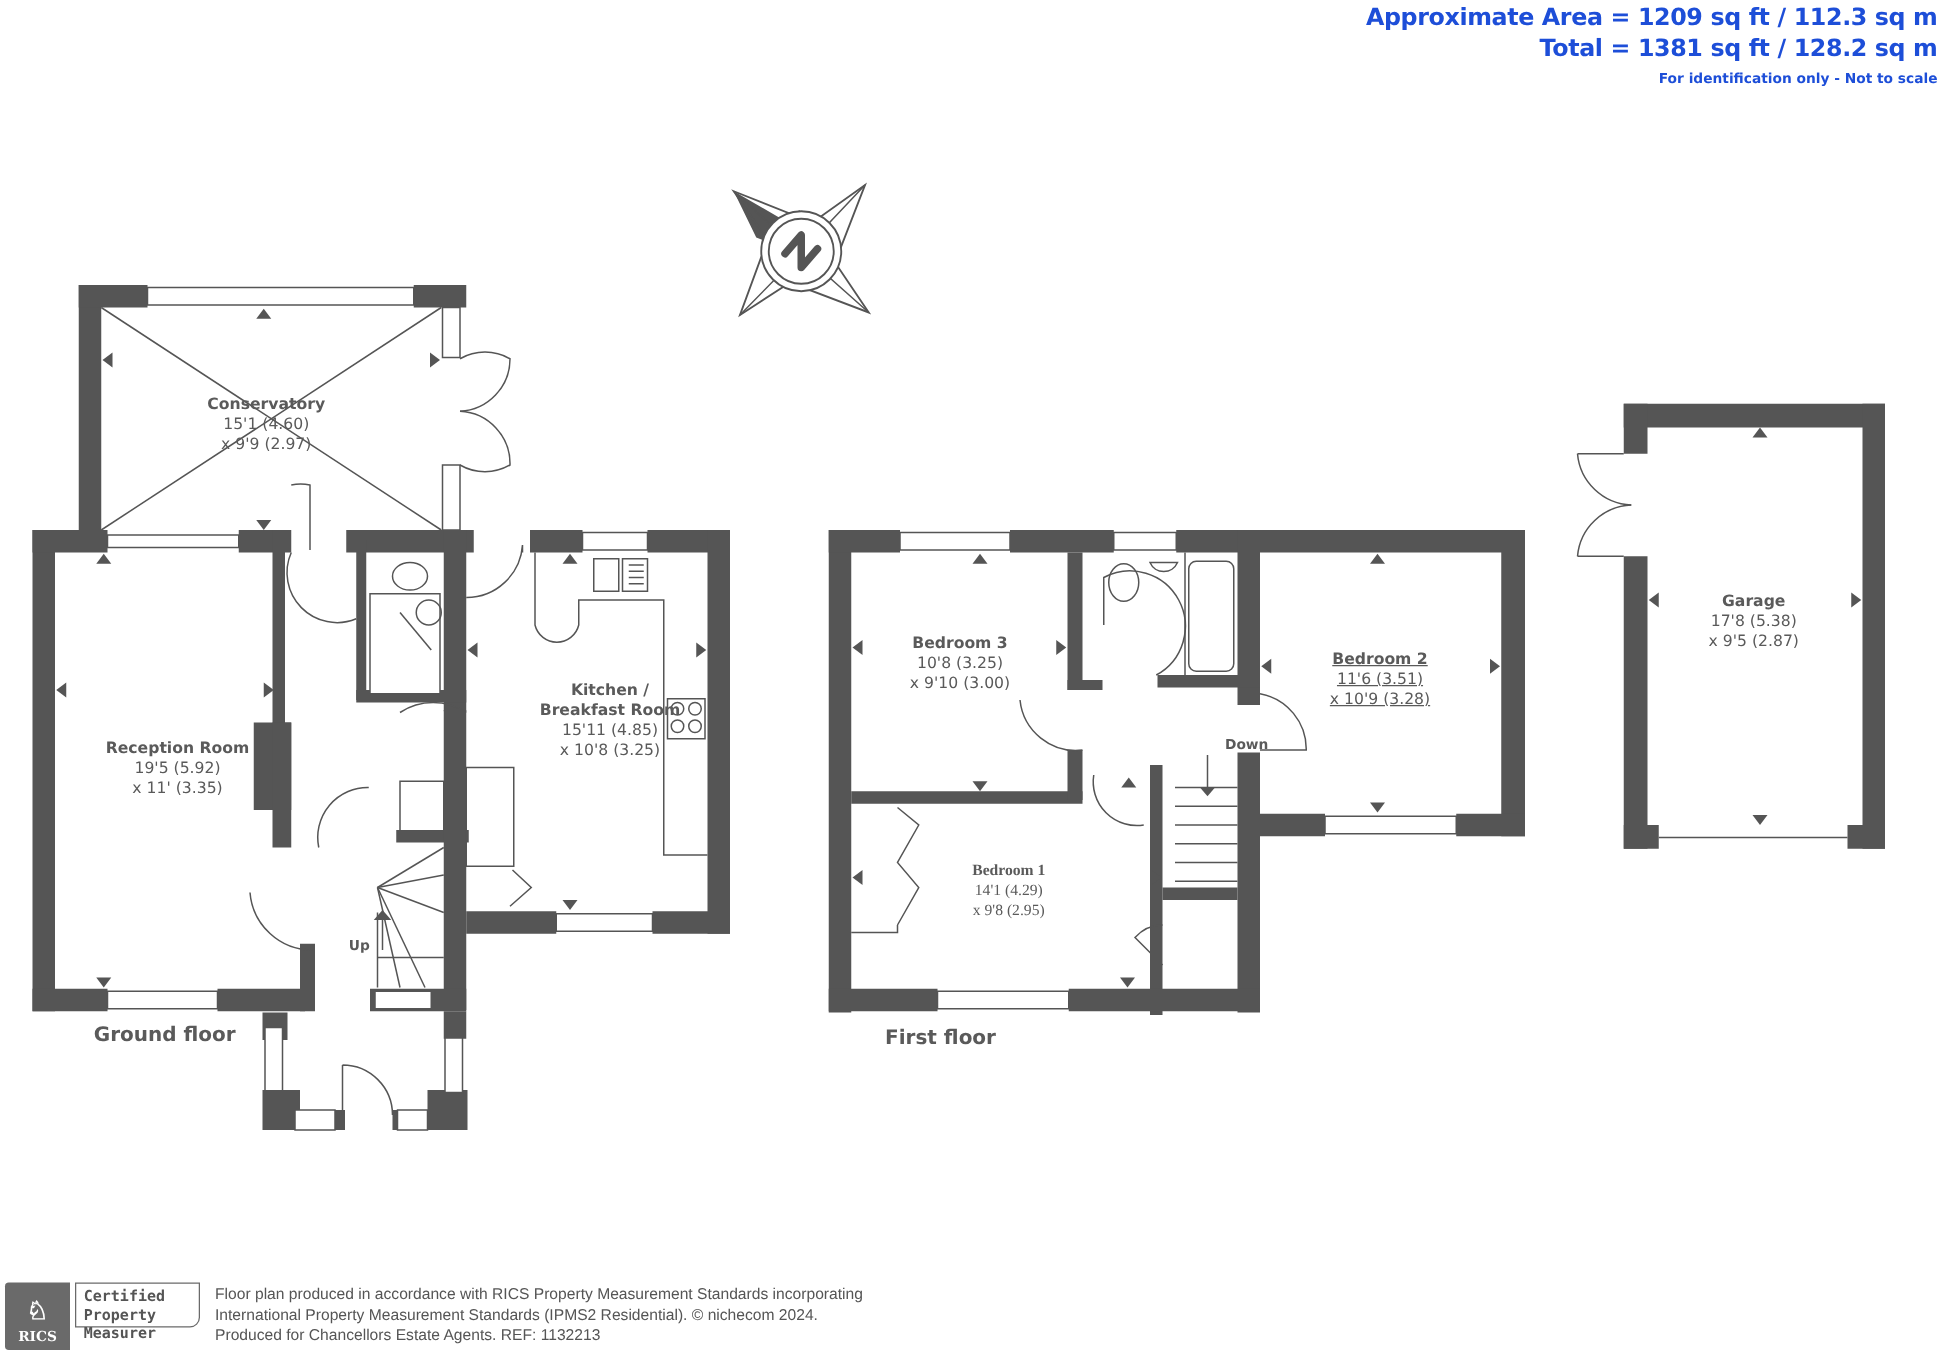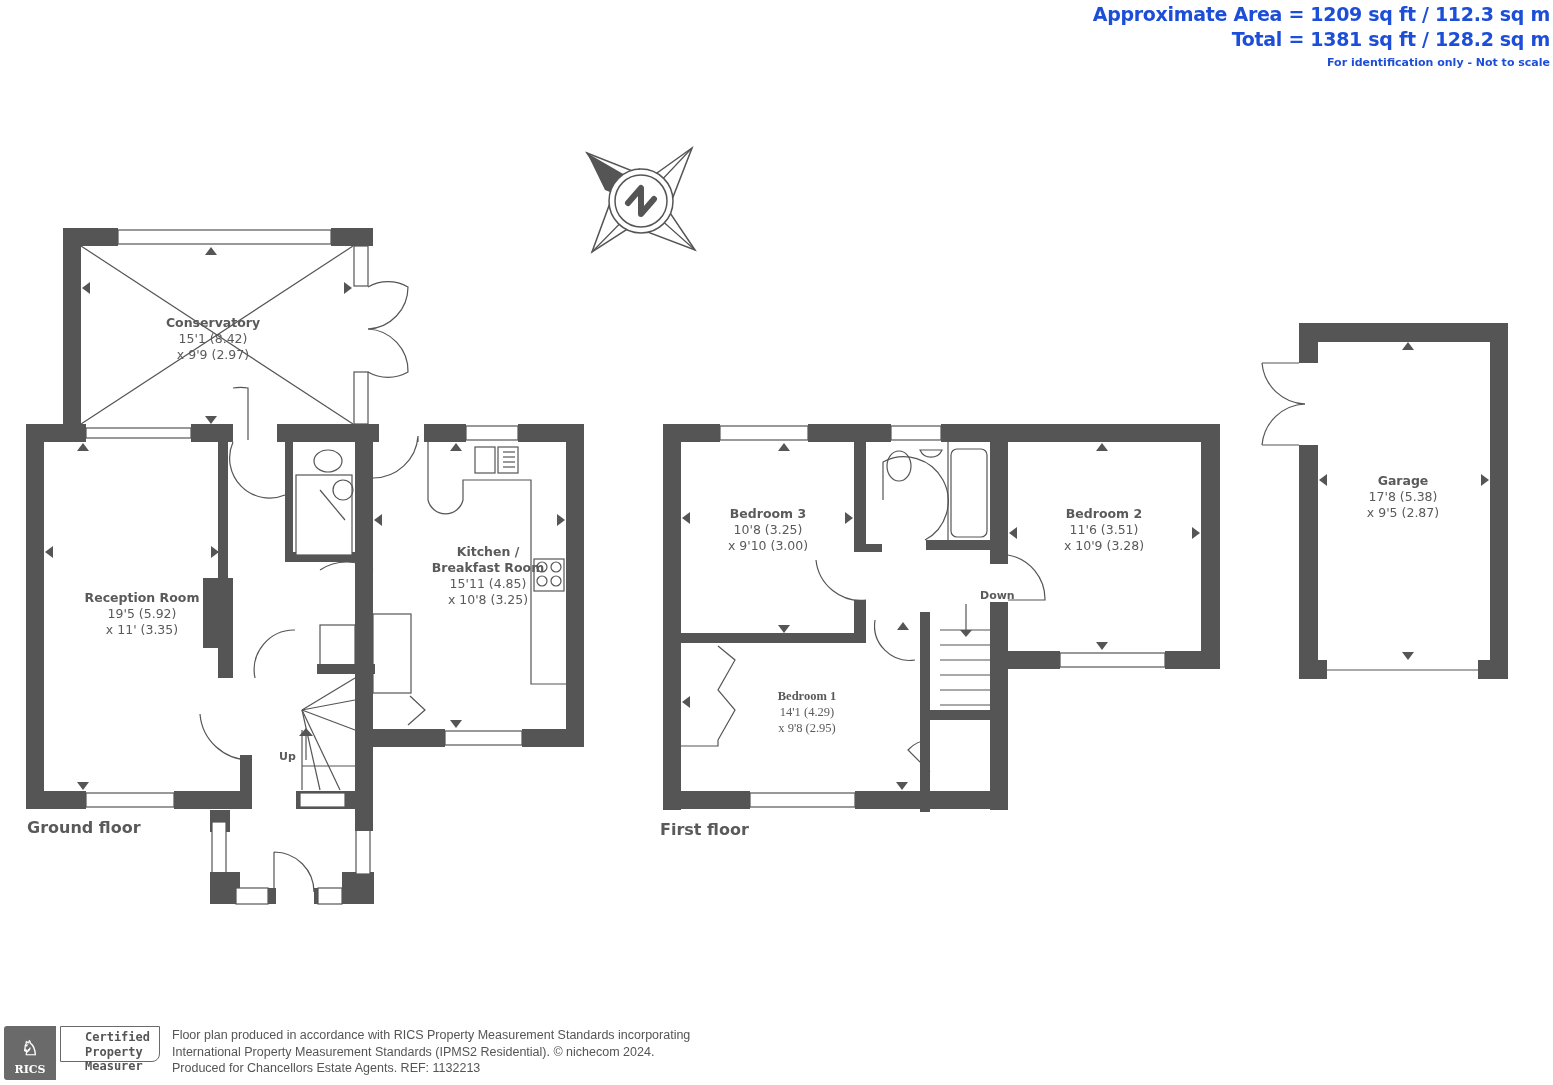--- a/index.html
+++ b/index.html
@@ -8,26 +8,26 @@
     .area-line { font-size: 19px; line-height: 25px; letter-spacing: -0.3px; }
     .area-note { font-size: 11px; line-height: 18px; margin-top: 2px; }
     svg.plan { position: absolute; left: 0; top: 0; }
     .wall { fill: #555555; }
     .win { fill: #ffffff; stroke: #555; stroke-width: 1.2; }
     .thin { fill: none; stroke: #555; stroke-width: 1.2; }
     .arrow { fill: #555; }
     .room-label { position: absolute; text-align: center; color: #5a5a5a; transform: translateX(-50%); white-space: nowrap; }
     .room-name { font-weight: bold; font-size: 12.5px; line-height: 16px; }
     .room-dim { font-size: 12.5px; line-height: 16px; }
-    .floor-label { position: absolute; font-weight: bold; font-size: 16px; color: #5a5a5a; }
+    .floor-label { position: absolute; font-weight: bold; font-size: 16px; color: #5a5a5a; margin-left: 48px; }
     .stair-label { position: absolute; font-weight: bold; font-size: 11px; color: #5a5a5a; }
     .footer { position: absolute; left: 4px; top: 1026px; display: flex; align-items: flex-start; }
     .rics-logo { width: 52px; height: 54px; background: #6a6a6a; color: #fff; font-family: "DejaVu Serif", serif; font-weight: bold; font-size: 11px; display: flex; flex-direction: column; align-items: center; justify-content: flex-end; padding-bottom: 4px; box-sizing: border-box; border-radius: 3px 0 0 3px; }
     .rics-logo .lion { font-size: 20px; line-height: 22px; margin-bottom: 4px; }
-    .cert-box { width: 100px; height: 36px; border: 1.5px solid #6a6a6a; border-radius: 0 0 8px 0; box-sizing: border-box; padding: 3px 24px; font-family: "DejaVu Sans Mono", monospace; font-weight: bold; font-size: 12px; line-height: 14.5px; color: #555; margin-left: 4px; }
+    .cert-box { width: 100px; height: 36px; border: 1.5px solid #6a6a6a; border-radius: 0 0 8px 0; box-sizing: border-box; padding: 3px 6px; font-family: "DejaVu Sans Mono", monospace; font-weight: bold; font-size: 12px; line-height: 14.5px; color: #555; margin-left: 4px; }
     .footer-text { margin-left: 12px; font-family: "Liberation Sans", sans-serif; font-size: 12.5px; line-height: 16.5px; color: #555; margin-top: 1px; }
   </style>
 </head>
 <body>
 
 <div class="area-block">
   <div class="area-line">Approximate Area = 1209 sq ft / 112.3 sq m</div>
   <div class="area-line">Total = 1381 sq ft / 128.2 sq m</div>
   <div class="area-note">For identification only - Not to scale</div>
 </div>
@@ -229,21 +229,21 @@
     <path class="thin" d="M1262,445 L1299,445 M1262,445 A45,45 0 0 1 1305,404"></path>
     <polygon class="arrow" points="1408,342 1414,350 1402,350"></polygon>
     <polygon class="arrow" points="1408,660 1414,652 1402,652"></polygon>
     <polygon class="arrow" points="1319,480 1327,474 1327,486"></polygon>
     <polygon class="arrow" points="1489,480 1481,474 1481,486"></polygon>
   </g>
 </svg>
 
 <div class="room-label" style="left:213px; top:315px;">
   <div class="room-name">Conservatory</div>
-  <div class="room-dim">15'1 (8.42)</div>
+  <div class="room-dim">15'1 (4.60)</div>
   <div class="room-dim">x 9'9 (2.97)</div>
 </div>
 <div class="room-label" style="left:130px; top:590px;margin-left:12px;">
   <div class="room-name">Reception Room</div>
   <div class="room-dim">19'5 (5.92)</div>
   <div class="room-dim">x 11' (3.35)</div>
 </div>
 <div class="room-label" style="left:467px; top:544px;margin-left:21px;">
   <div class="room-name">Kitchen /</div>
   <div class="room-name">Breakfast Room</div>
@@ -251,21 +251,21 @@
   <div class="room-dim">x 10'8 (3.25)</div>
 </div>
 <div class="stair-label" style="left:279px; top:750px;">Up</div>
 <div class="floor-label" style="left:27px; top:818px;">Ground floor</div>
 
 <div class="room-label" style="left:768px; top:506px;">
   <div class="room-name">Bedroom 3</div>
   <div class="room-dim">10'8 (3.25)</div>
   <div class="room-dim">x 9'10 (3.00)</div>
 </div>
-<div class="room-label" style="left:1104px; top:506px;">
+<div class="room-label" style="left:1104px; top:519px;text-decoration:underline;">
   <div class="room-name">Bedroom 2</div>
   <div class="room-dim">11'6 (3.51)</div>
   <div class="room-dim">x 10'9 (3.28)</div>
 </div>
 <div class="room-label" style="left:807px; top:688px;font-family:Liberation Serif, serif;">
   <div class="room-name">Bedroom 1</div>
   <div class="room-dim">14'1 (4.29)</div>
   <div class="room-dim">x 9'8 (2.95)</div>
 </div>
 <div class="stair-label" style="left:980px; top:589px;">Down</div>

